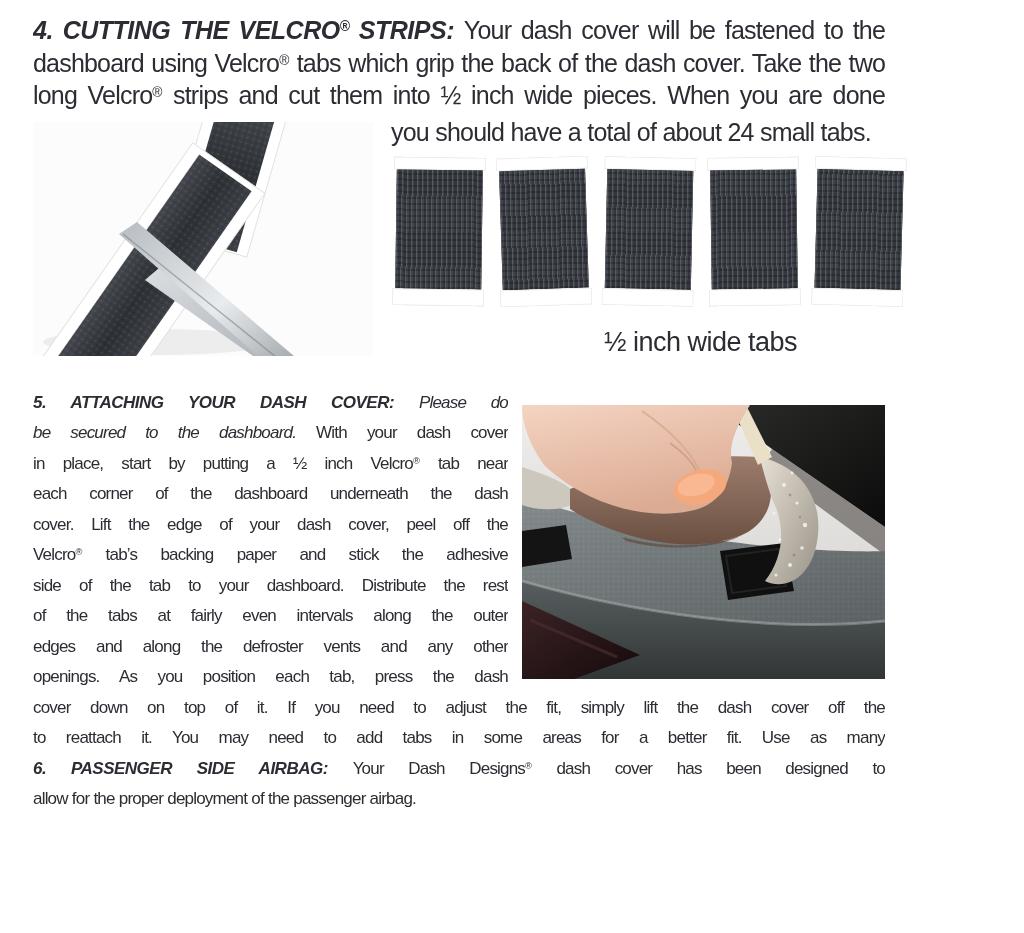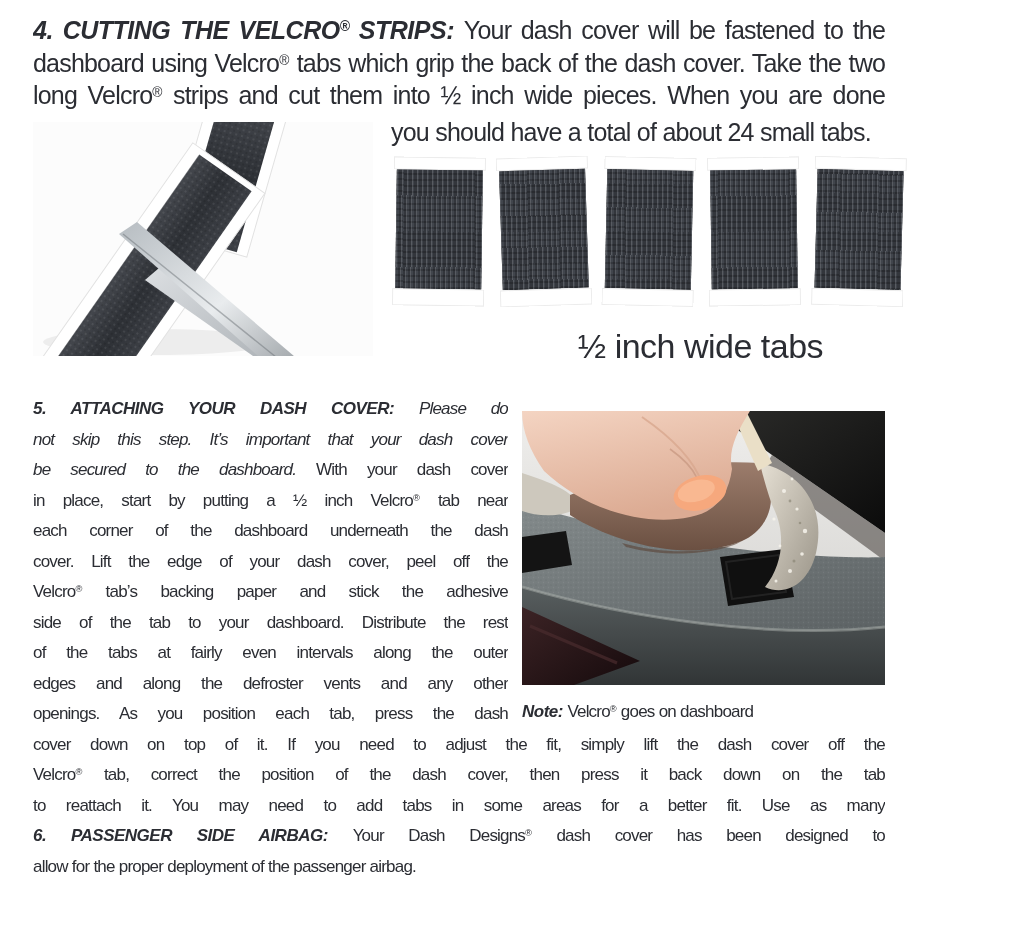--- a/index.html
+++ b/index.html
@@ -41,21 +41,21 @@
       repeating-linear-gradient(0deg, rgba(0,0,0,0.20) 0 2px, rgba(0,0,0,0) 2px 6px),
       repeating-linear-gradient(90deg, #41454c 0 2.5px, #33363c 2.5px 5px);
   }
   .vtab:nth-child(1){ transform:rotate(0.8deg); }
   .vtab:nth-child(2){ transform:rotate(-1.8deg); }
   .vtab:nth-child(3){ transform:rotate(1.2deg); }
   .vtab:nth-child(4){ transform:rotate(-0.8deg); }
   .vtab:nth-child(5){ transform:rotate(1.5deg); }
   .vtab:nth-child(6){ transform:rotate(-1.6deg); }
   .tabs-caption{
-    margin-top:21px; text-align:center; font-size:34px; letter-spacing:-0.5px;
+    margin-top:21px; text-align:center; font-size:27px; letter-spacing:-0.5px;
   }
 
   
   .sec5{ margin-top:28px; }
   .photo-float{ float:right; width:377px; padding-left:14px; box-sizing:border-box; margin:17px 0 0 0; }
   .photo-caption{ margin-top:8px; height:28px; font-size:24px; letter-spacing:-0.6px; white-space:nowrap; }
 
   
   .sec6{ }
 </style>
@@ -250,41 +250,36 @@
 
         <path d="M0,0 L228,0 C214,22 206,40 210,58 C206,88 190,102 168,106 C122,116 62,98 22,60 C8,40 0,20 0,0 Z" fill="url(#gSkin)"></path>
         <path d="M120,6 C152,28 172,50 180,72" stroke="#d8a78f" stroke-width="2" fill="none" opacity="0.8"></path>
         <path d="M148,38 C162,48 171,58 175,67" stroke="#c99a83" stroke-width="1.6" fill="none" opacity="0.8"></path>
 
         <g transform="rotate(-16 178 82)">
           <ellipse cx="178" cy="82" rx="27" ry="17" fill="#f6a87d"></ellipse>
           <ellipse cx="175" cy="79" rx="19" ry="10.5" fill="#f9bb94" opacity="0.85"></ellipse>
         </g>
       </svg>
-      <div class="photo-caption">
-          <div class="tline  nj"><span class="s-bi">Note: </span><span class="s-r">Velcro</span><span class="s-sup">®</span><span class="s-r"> goes on dashboard</span></div>
-        </div>
     </div>
 
     <div>
         <div class="tline s5"><span class="s-bi">5. ATTACHING YOUR DASH COVER: </span><span class="s-i">Please do</span></div>
-        <div class="tline s5"><span class="s-i">not skip this step. It’s important that your dash cover</span></div>
         <div class="tline s5"><span class="s-i">be secured to the dashboard. </span><span class="s-r">With your dash cover</span></div>
         <div class="tline s5"><span class="s-r">in place, start by putting a ½ inch Velcro</span><span class="s-sup">®</span><span class="s-r"> tab near</span></div>
         <div class="tline s5"><span class="s-r">each corner of the dashboard underneath the dash</span></div>
         <div class="tline s5"><span class="s-r">cover. Lift the edge of your dash cover, peel off the</span></div>
         <div class="tline s5"><span class="s-r">Velcro</span><span class="s-sup">®</span><span class="s-r"> tab’s backing paper and stick the adhesive</span></div>
         <div class="tline s5"><span class="s-r">side of the tab to your dashboard. Distribute the rest</span></div>
         <div class="tline s5"><span class="s-r">of the tabs at fairly even intervals along the outer</span></div>
         <div class="tline s5"><span class="s-r">edges and along the defroster vents and any other</span></div>
         <div class="tline s5"><span class="s-r">openings. As you position each tab, press the dash</span></div>
       </div>
     <div>
         <div class="tline s5"><span class="s-r">cover down on top of it. If you need to adjust the fit, simply lift the dash cover off the</span></div>
-        <div class="tline s5"><span class="s-r">Velcro</span><span class="s-sup">®</span><span class="s-r"> tab, correct the position of the dash cover, then press it back down on the tab</span></div>
         <div class="tline s5"><span class="s-r">to reattach it. You may need to add tabs in some areas for a better fit. Use as many</span></div>
       </div>
   </div>
 
   <div class="sec6 s5">
     <div>
         <div class="tline s5"><span class="s-bi">6. PASSENGER SIDE AIRBAG: </span><span class="s-r">Your Dash Designs</span><span class="s-sup">®</span><span class="s-r"> dash cover has been designed to</span></div>
         <div class="tline s5 nj"><span class="s-r">allow for the proper deployment of the passenger airbag.</span></div>
       </div>
   </div>

